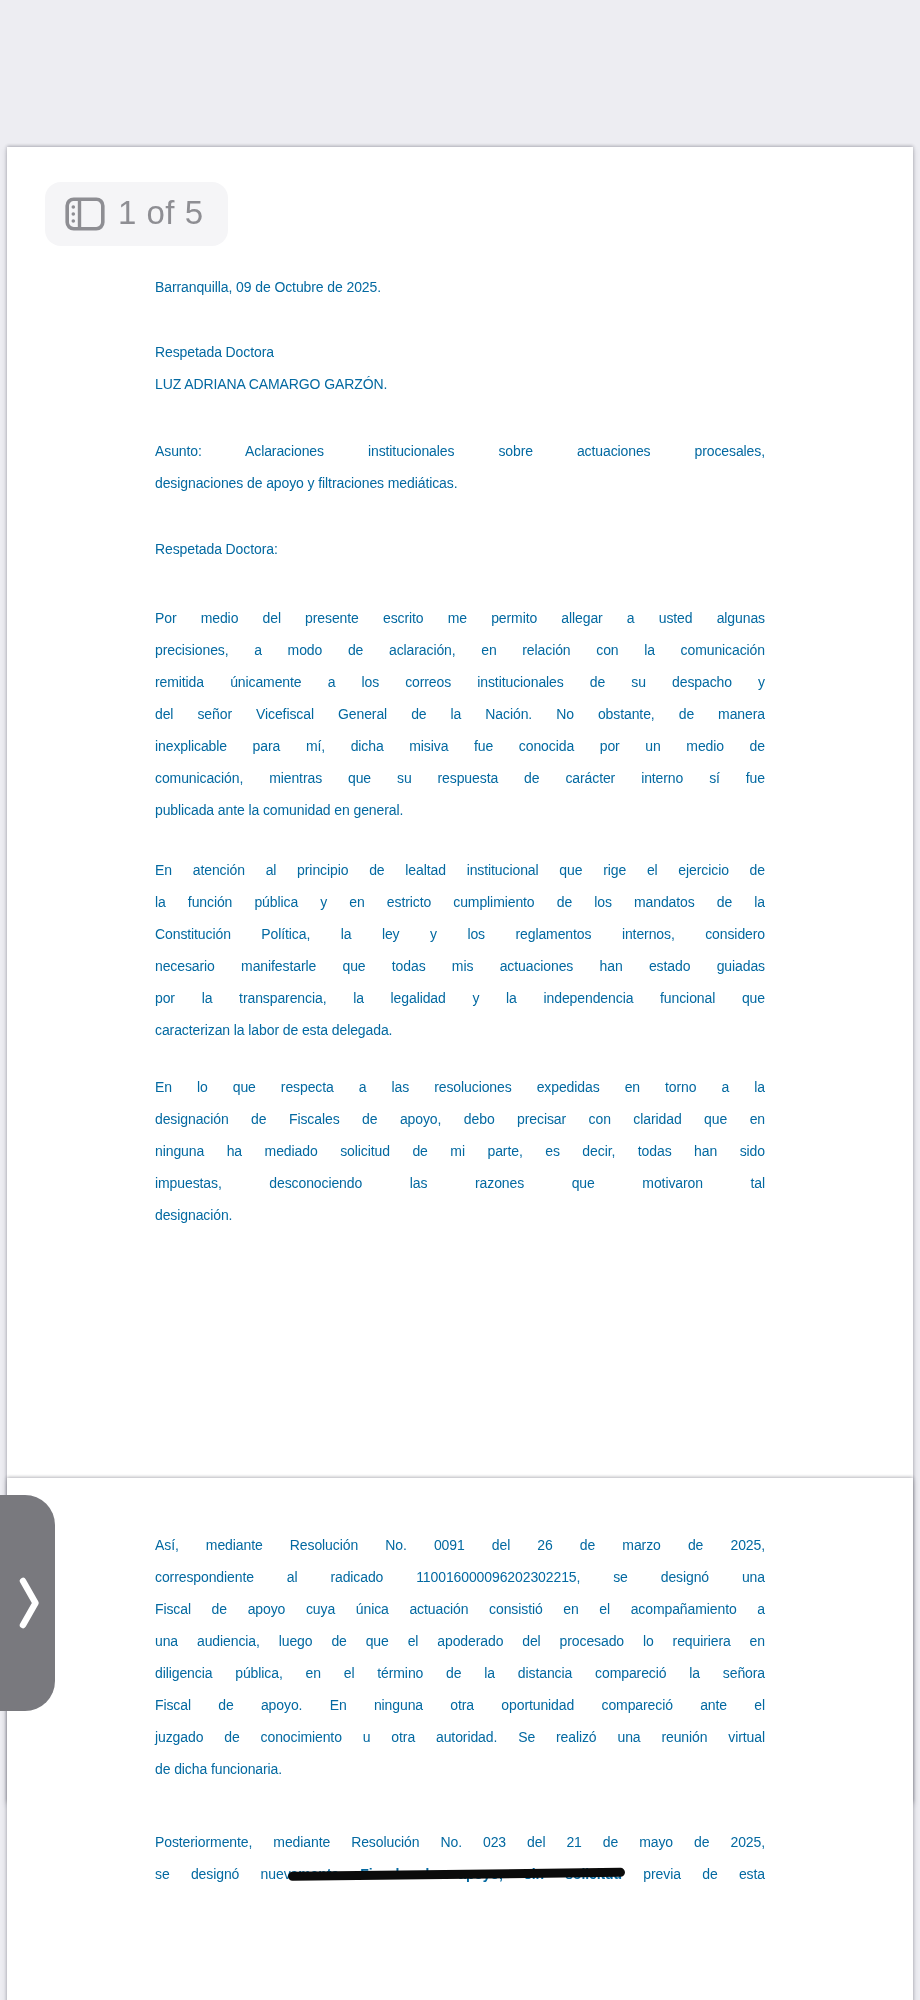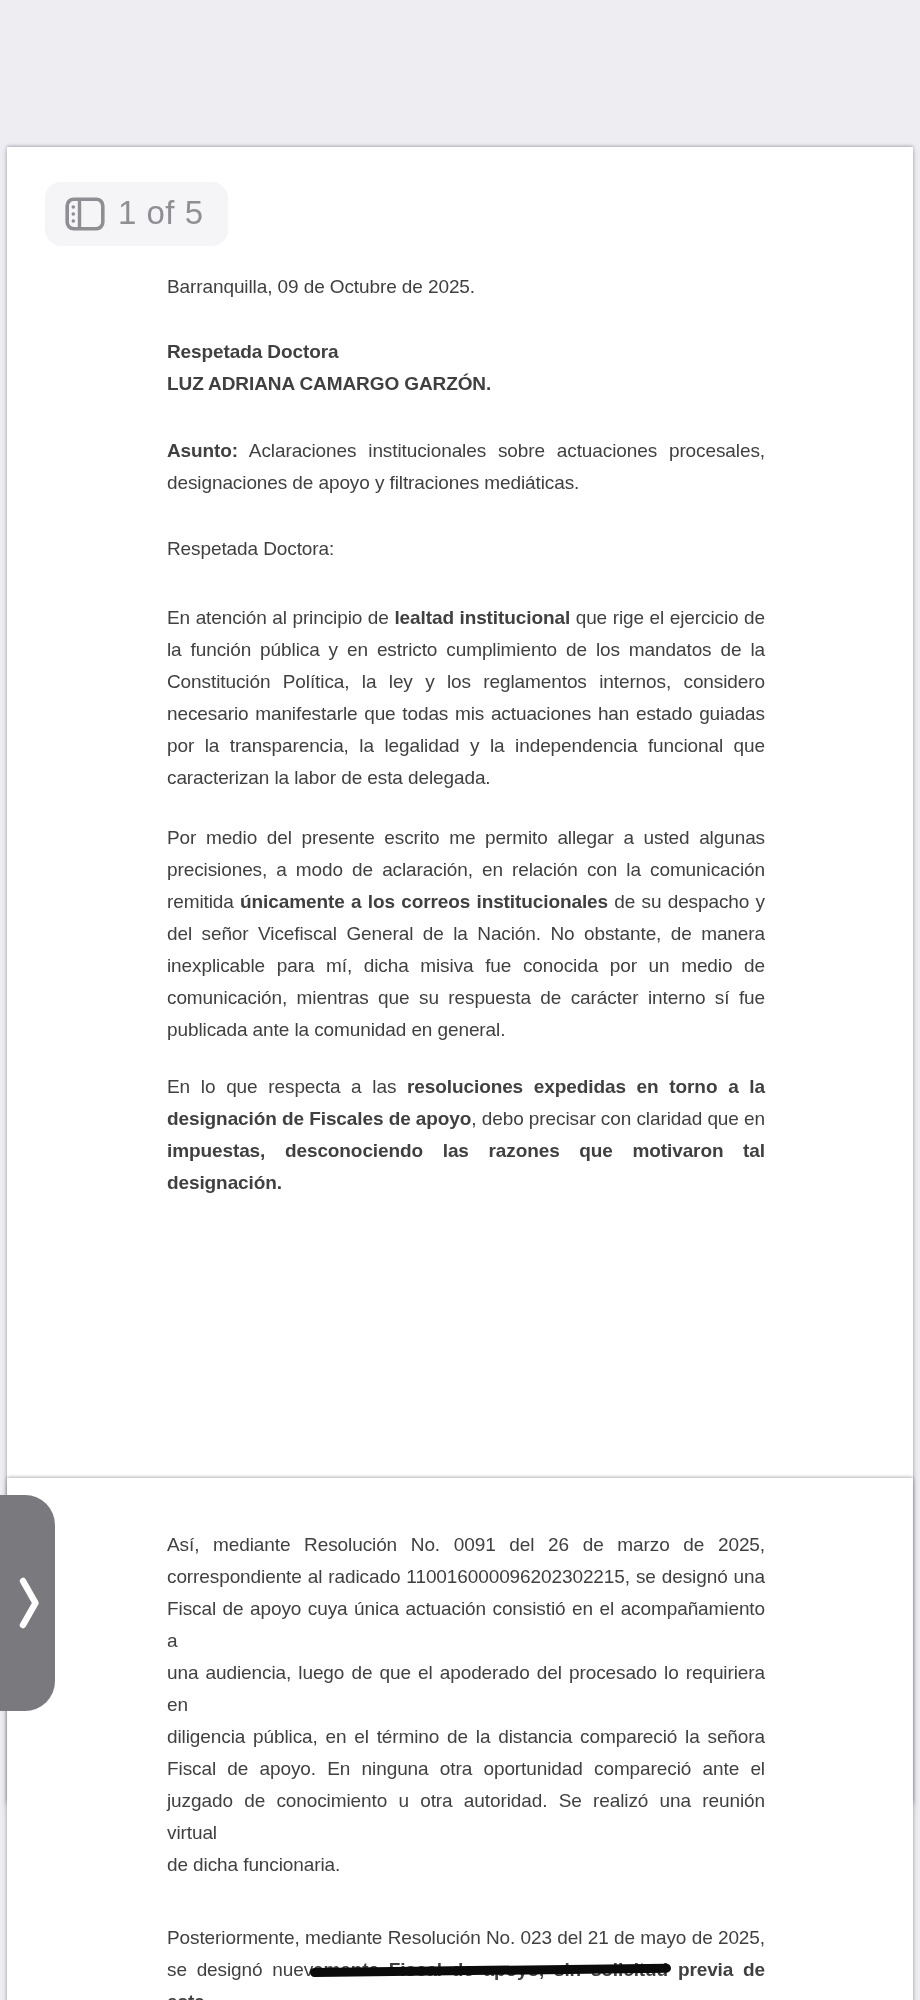--- a/index.html
+++ b/index.html
@@ -49,33 +49,32 @@
     font-size: 33px;
     color: #8e8e93;
     letter-spacing: 0.5px;
     line-height: 1;
     padding-bottom: 3px;
   }
 
   
   .para { margin: 0; }
   .line {
-    font-size: 19px;
+    font-size: 14px;
     line-height: 32px;
     letter-spacing: -0.1px;
-    color: #404040;
+    color: #0369a1;
     text-align: left;
-    margin-left: 12px;
   }
   .line.just {
     text-align: justify;
     text-align-last: justify;
   }
   .seg-r { font-weight: 400; }
-  .seg-b { font-weight: 700; }
+  .seg-b { font-weight: 400; }
   .seg-s { font-weight: 700; position: relative; white-space: nowrap; }
   .seg-s::after {
     content: "";
     position: absolute;
     left: -3px; right: -3px;
     top: 50%;
     height: 9px;
     background: #0b0b0b;
     border-radius: 5px;
     transform: translateY(-46%) rotate(-0.7deg);
@@ -138,39 +137,40 @@
           <div class="line"><span class="seg-b">LUZ ADRIANA CAMARGO GARZÓN.</span></div>
         </div>
         <div class="para">
           <div class="line just"><span class="seg-b">Asunto:</span><span class="seg-r"> Aclaraciones institucionales sobre actuaciones procesales,</span></div>
           <div class="line"><span class="seg-r">designaciones de apoyo y filtraciones mediáticas.</span></div>
         </div>
         <div class="para">
           <div class="line"><span class="seg-r">Respetada Doctora:</span></div>
         </div>
         <div class="para">
-          <div class="line just"><span class="seg-r">En atención al principio de </span><span class="seg-b">lealtad institucional</span><span class="seg-r"> que rige el ejercicio de</span></div>
-          <div class="line just"><span class="seg-r">la función pública y en estricto cumplimiento de los mandatos de la</span></div>
-          <div class="line just"><span class="seg-r">Constitución Política, la ley y los reglamentos internos, considero</span></div>
-          <div class="line just"><span class="seg-r">necesario manifestarle que todas mis actuaciones han estado guiadas</span></div>
-          <div class="line just"><span class="seg-r">por la transparencia, la legalidad y la independencia funcional que</span></div>
-          <div class="line"><span class="seg-r">caracterizan la labor de esta delegada.</span></div>
-        </div>
-        <div class="para">
           <div class="line just"><span class="seg-r">Por medio del presente escrito me permito allegar a usted algunas</span></div>
           <div class="line just"><span class="seg-r">precisiones, a modo de aclaración, en relación con la comunicación</span></div>
           <div class="line just"><span class="seg-r">remitida </span><span class="seg-b">únicamente a los correos institucionales</span><span class="seg-r"> de su despacho y</span></div>
           <div class="line just"><span class="seg-r">del señor Vicefiscal General de la Nación. No obstante, de manera</span></div>
           <div class="line just"><span class="seg-r">inexplicable para mí, dicha misiva fue conocida por un medio de</span></div>
           <div class="line just"><span class="seg-r">comunicación, mientras que su respuesta de carácter interno sí fue</span></div>
           <div class="line"><span class="seg-r">publicada ante la comunidad en general.</span></div>
         </div>
         <div class="para">
+          <div class="line just"><span class="seg-r">En atención al principio de </span><span class="seg-b">lealtad institucional</span><span class="seg-r"> que rige el ejercicio de</span></div>
+          <div class="line just"><span class="seg-r">la función pública y en estricto cumplimiento de los mandatos de la</span></div>
+          <div class="line just"><span class="seg-r">Constitución Política, la ley y los reglamentos internos, considero</span></div>
+          <div class="line just"><span class="seg-r">necesario manifestarle que todas mis actuaciones han estado guiadas</span></div>
+          <div class="line just"><span class="seg-r">por la transparencia, la legalidad y la independencia funcional que</span></div>
+          <div class="line"><span class="seg-r">caracterizan la labor de esta delegada.</span></div>
+        </div>
+        <div class="para">
           <div class="line just"><span class="seg-r">En lo que respecta a las </span><span class="seg-b">resoluciones expedidas en torno a la</span></div>
           <div class="line just"><span class="seg-b">designación de Fiscales de apoyo</span><span class="seg-r">, debo precisar con claridad que en</span></div>
+          <div class="line just"><span class="seg-r">ninguna ha mediado solicitud de mi parte, es decir, todas han sido</span></div>
           <div class="line just"><span class="seg-b">impuestas, desconociendo las razones que motivaron tal</span></div>
           <div class="line"><span class="seg-b">designación.</span></div>
         </div>
       </div>
   </div>
 
   <div class="page" data-page="2">
     <div class="page-body">
         <div class="para">
           <div class="line just"><span class="seg-r">Así, mediante Resolución No. 0091 del 26 de marzo de 2025,</span></div>

